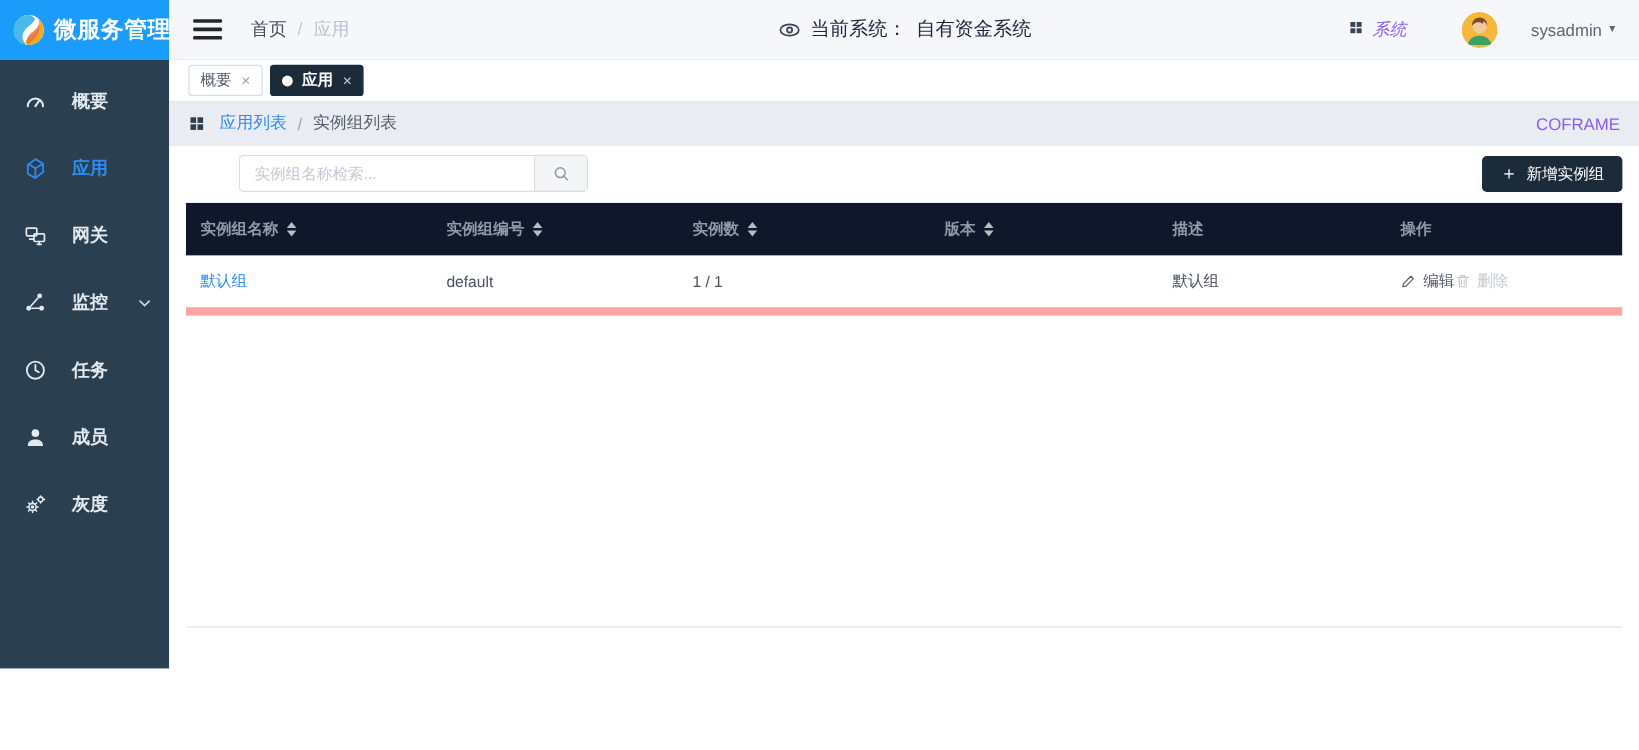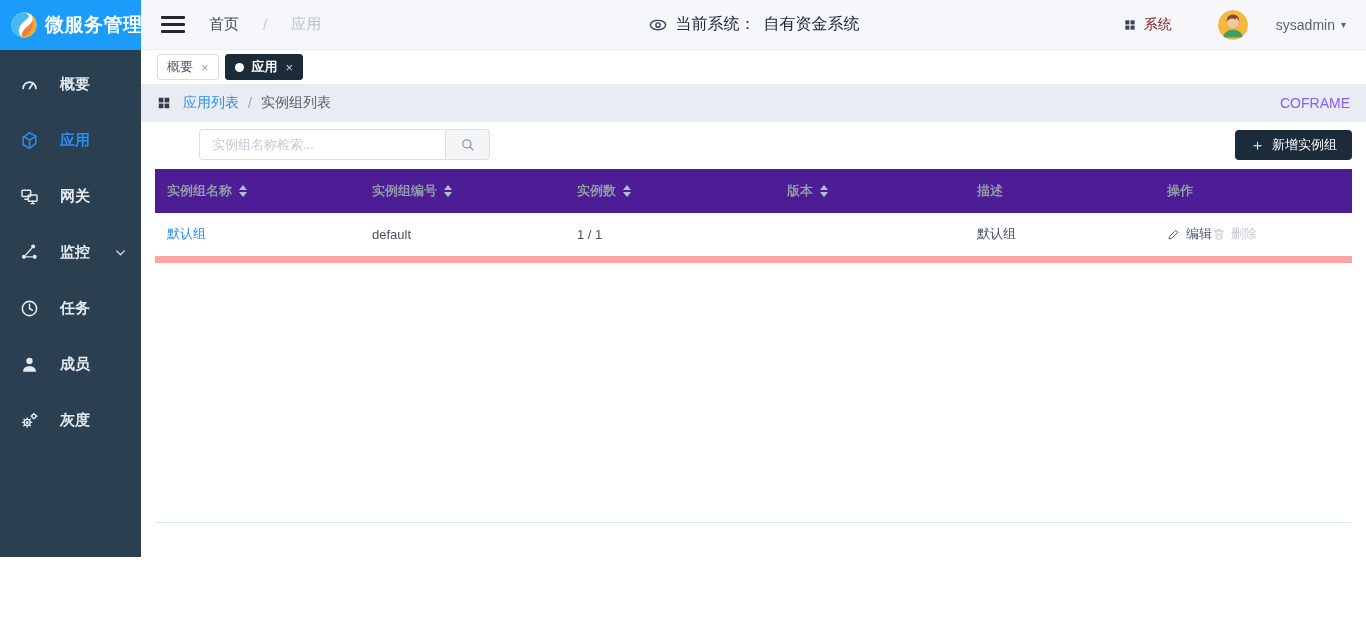--- a/index.html
+++ b/index.html
@@ -21,28 +21,28 @@
   .nav-item .expander { margin-left:auto; width:13px; height:13px; color:#cfd8df; display:flex; }
   .nav-item .expander svg { width:13px; height:13px; }
 
   
   .main { flex:1; display:flex; flex-direction:column; min-width:0; }
 
   .topbar { height:50px; background:#f5f7fb; border-bottom:1px solid #e8ebf2;
             display:flex; align-items:center; padding:0 20px; position:relative; }
   .hamburger { width:24px; display:flex; flex-direction:column; gap:4px; cursor:pointer; }
   .hamburger span { display:block; height:3px; background:#24272e; border-radius:1px; }
-  .tb-crumb { margin-left:24px; font-size:15px; color:#454c5c; display:flex; gap:24px; align-items:center; }
+  .tb-crumb { margin-left:24px; font-size:15px; color:#454c5c; display:flex; gap:9px; align-items:center; }
   .tb-crumb .sep { color:#c3c9d4; }
   .tb-crumb .cur { color:#b9c2cf; }
   .tb-center { position:absolute; left:50%; transform:translateX(-50%); display:flex; align-items:center;
                gap:8px; font-size:16px; color:#1c2438; font-weight:500; }
   .tb-center svg { width:20px; height:20px; color:#3a4354; }
   .tb-right { margin-left:auto; display:flex; align-items:center; }
-  .sysmenu { display:flex; align-items:center; gap:7px; font-size:14px; color:#7f1d1d; cursor:pointer; }
+  .sysmenu { display:flex; gap:7px; font-size:14px; color:#8b5cf6; cursor:pointer;font-style:italic; }
   .sysmenu svg { width:14px; height:14px; color:#3a4354; }
   .avatar { width:30px; height:30px; border-radius:50%; overflow:hidden; margin:0 9px 0 46px; cursor:pointer; }
   .avatar svg { width:30px; height:30px; display:block; }
   .username { font-size:14px; color:#5a6575; display:flex; align-items:center; gap:6px; cursor:pointer;margin-left:19px; }
   .username .caret { font-size:10px; color:#5a6575; }
 
   .tabsbar { height:34px; background:#fff; display:flex; align-items:center; padding:0 16px; gap:6px; }
   .tab { height:26px; display:inline-flex; align-items:center; gap:8px; padding:0 9px;
          font-size:13px; border:1px solid #d8dce5; background:#fff; color:#515a6e;
          border-radius:3px; cursor:pointer; }
@@ -71,21 +71,21 @@
                 border-radius:0 4px 4px 0; display:flex; align-items:center; justify-content:center;
                 color:#8f98a5; cursor:pointer; }
   .search-btn svg { width:15px; height:15px; }
   .add-btn { margin-left:auto; height:30px; background:#1c2b3a; color:#fff; border:none;
              border-radius:4px; padding:0 15px; font-size:13px; display:flex; align-items:center;
              gap:7px; cursor:pointer; }
   .add-btn .plus { font-size:15px; line-height:1; }
 
   .table-wrap { height:354px; border-bottom:1px solid #d9e8f9; overflow:hidden; }
   table { width:100%; border-collapse:collapse; table-layout:fixed; }
-  thead th { background:#4c1d95; height:44px; text-align:left; padding:0 12px;
+  thead th { background:#0f172a; height:44px; text-align:left; padding:0 12px;
              font-size:13px; color:#909aa8; font-weight:bold; }
   thead th .th-inner { display:flex; align-items:center; }
   .sort { display:inline-flex; flex-direction:column; gap:2px; margin-left:7px; cursor:pointer; }
   .sort i { display:block; width:0; height:0; border-left:4px solid transparent; border-right:4px solid transparent; }
   .sort .up { border-bottom:5px solid #b6bdc8; }
   .sort .down { border-top:5px solid #b6bdc8; }
   tbody td { height:46px; padding:0 12px; font-size:13px; color:#495060;
              border-bottom:7px solid #fca5a5; background:#fff; }
   tbody a.rowlink { color:#2d8cf0; text-decoration:none; cursor:pointer; }
   .ops { display:flex; align-items:center; }

